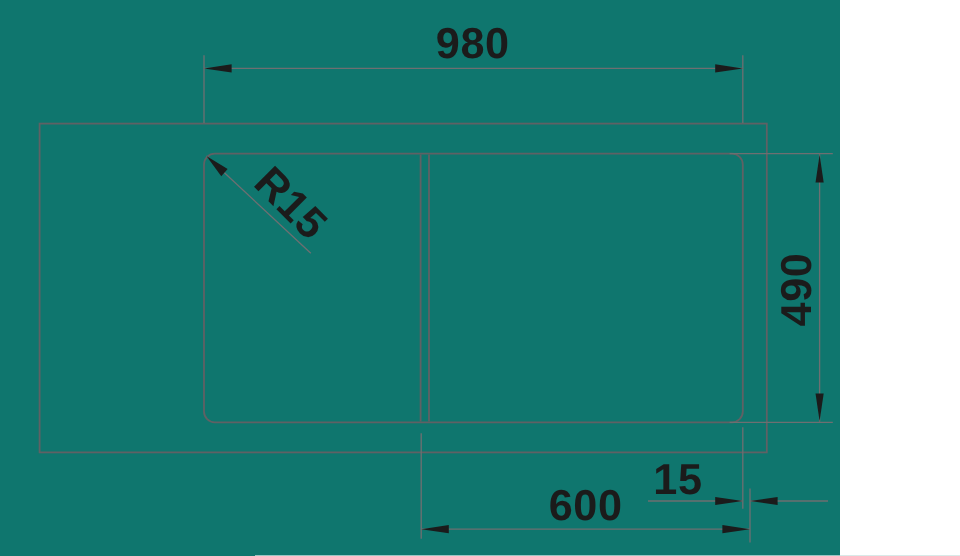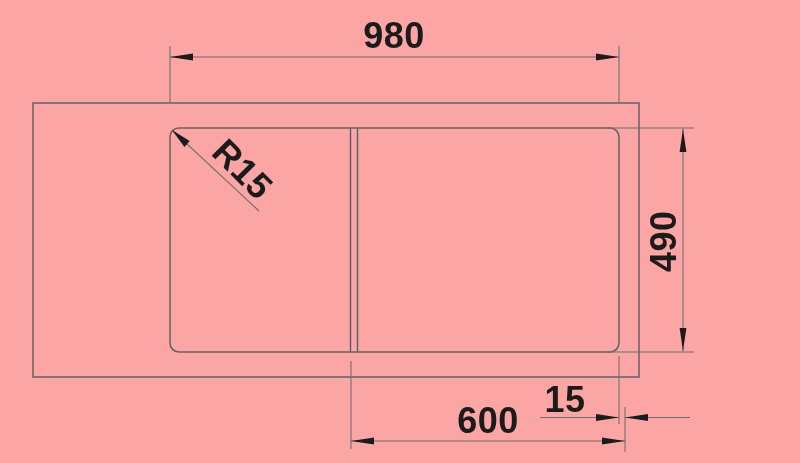--- a/index.html
+++ b/index.html
@@ -5,23 +5,23 @@
   html, body {
     margin: 0;
     padding: 0;
     background: #ffffff;
     width: 800px;
     height: 463px;
     overflow: hidden;
   }
   .stage {
     position: relative;
-    width: 800px;
+    width: 700px;
     height: 463px;
-    background: #fca5a5;
+    background: #0f766e;
   }
   svg text {
     font-family: "Liberation Sans", "DejaVu Sans", sans-serif;
     font-weight: bold;
     font-size: 36px;
     letter-spacing: 0.5px;
     stroke: none;
   }
 </style>
 </head>

